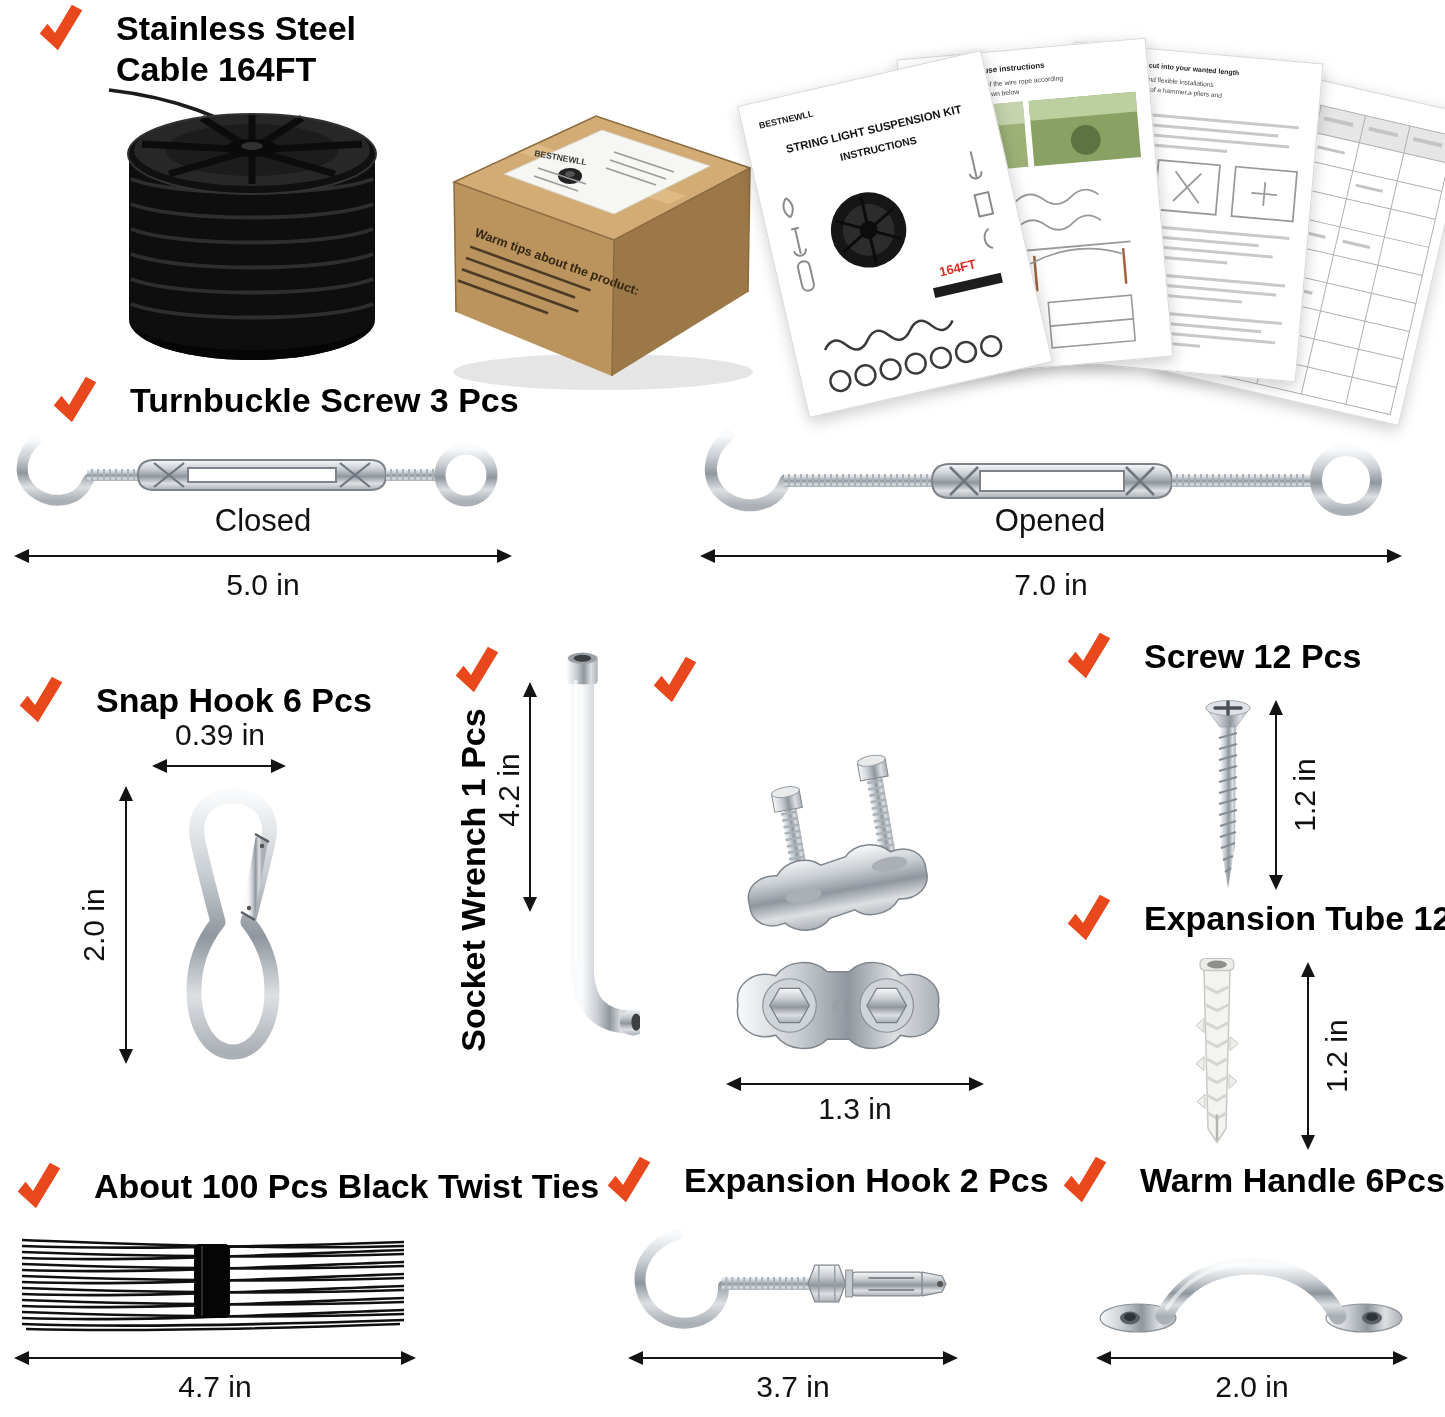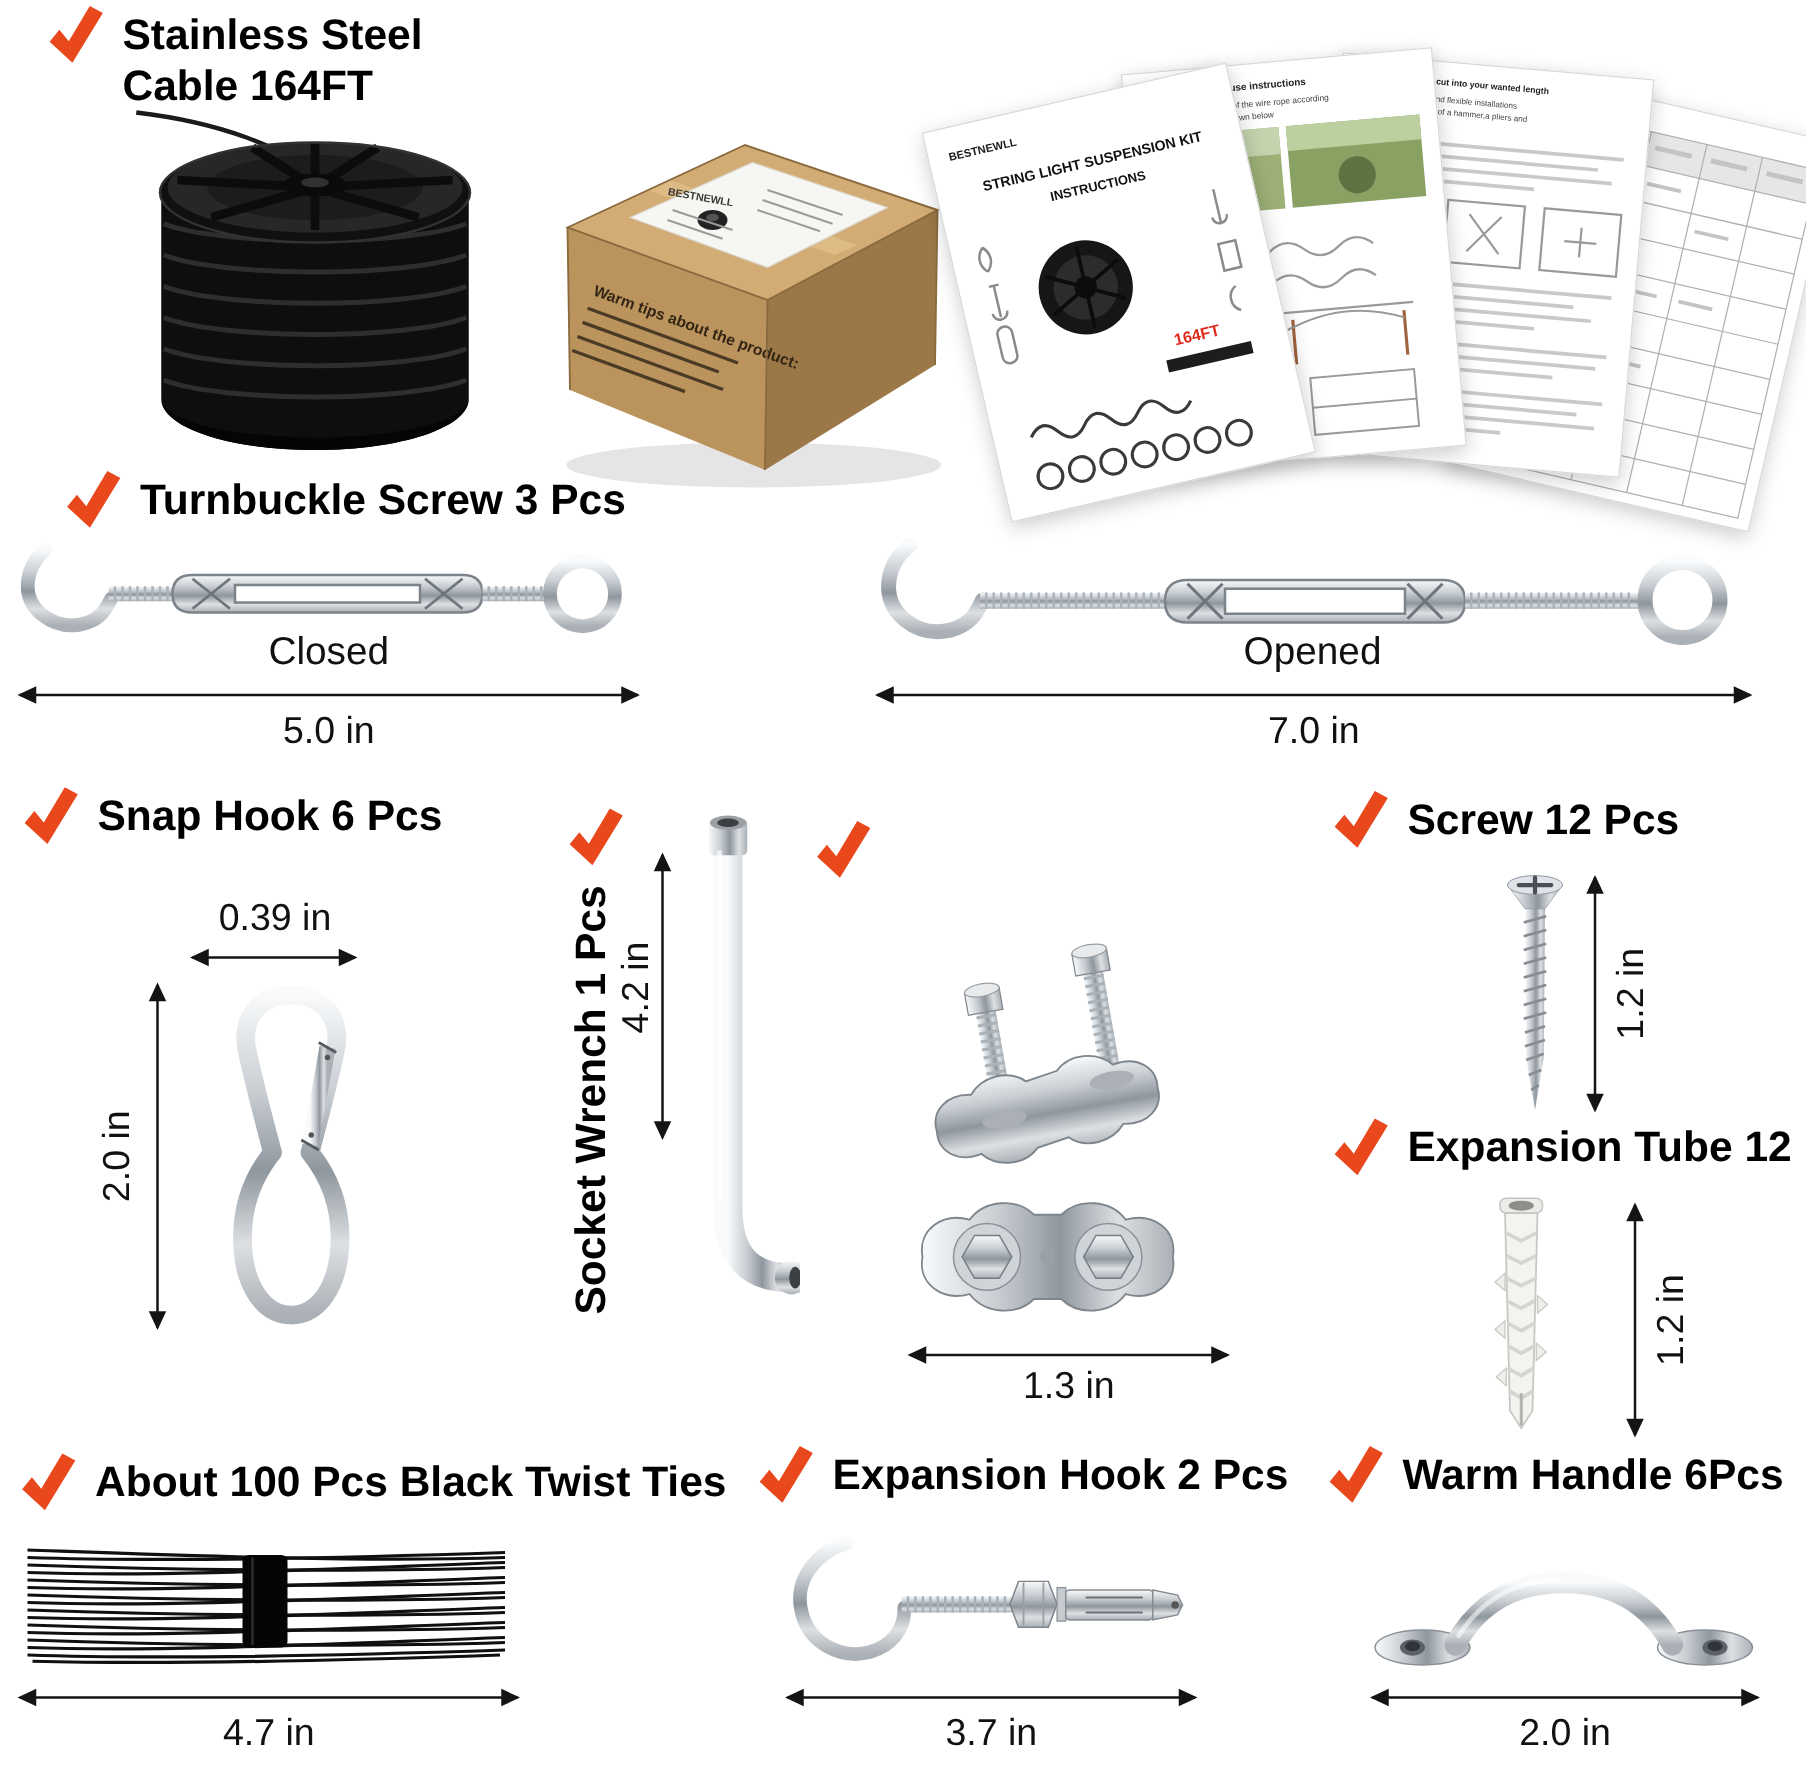--- a/index.html
+++ b/index.html
@@ -2,21 +2,21 @@
 <html><head>
 <meta charset="utf-8">
 <style>
   * { margin:0; padding:0; box-sizing:border-box; }
   html,body { background:#ffffff; }
   body { font-family:"Liberation Sans", sans-serif; }
   .canvas { position:relative; width:1445px; height:1417px; background:#fff; overflow:hidden; }
   .abs { position:absolute; }
   svg text { font-family:"Liberation Sans", sans-serif; }
 
-  .label-row { position:absolute; display:flex; align-items:flex-start; gap:14px; }
+  .label-row { position:absolute; display:flex; align-items:flex-start; gap:32px; }
   .check { width:48px; height:44px; flex:0 0 auto; transform:rotate(-6deg); margin-top:-2px; }
   .label { font-weight:700; font-size:34px; line-height:1.22; color:#000; white-space:nowrap; }
   .label-lg { font-size:36px; }
 
   .dim-text { position:absolute; font-size:30px; color:#111; white-space:nowrap; }
   .dim-text.center { transform:translateX(-50%); }
   .rot { width:100px; height:36px; text-align:center; transform:rotate(-90deg); }
   .caption { position:absolute; font-size:31px; color:#111; transform:translateX(-50%); white-space:nowrap; }
   .vlabel { position:absolute; font-weight:700; font-size:34px; color:#000; text-align:center; transform:rotate(-90deg); white-space:nowrap; }
 
@@ -339,21 +339,21 @@
     <circle cx="648" cy="62" r="30" fill="none" stroke="url(#metV)" stroke-width="12"></circle>
   </svg>
   <div class="caption" style="left:1050px; top:503px;">Opened</div>
   <div class="dim-h" style="left:700px; top:548px; width:702px;">
     <div class="ah-l"></div>
       <div class="line"></div>
       <div class="ah-r"></div>
   </div>
   <div class="dim-text center" style="left:1051px; top:568px;">7.0 in</div>
 
-  <div class="label-row" style="left:16px; top:633px;text-align:center;">
+  <div class="label-row" style="left:16px; top:680px;text-align:center;">
     <svg class="check" viewBox="0 0 44 40">
       <path d="M3 23 L11 15 L17 24 L35 0 L44 6 L18 40 Z" fill="#e8481c"></path>
       </svg>
     <div class="label">Snap Hook 6 Pcs</div>
   </div>
   <div class="dim-text center" style="left:220px; top:718px;">0.39 in</div>
   <div class="dim-h" style="left:152px; top:758px; width:134px;">
     <div class="ah-l"></div>
       <div class="line"></div>
       <div class="ah-r"></div>

